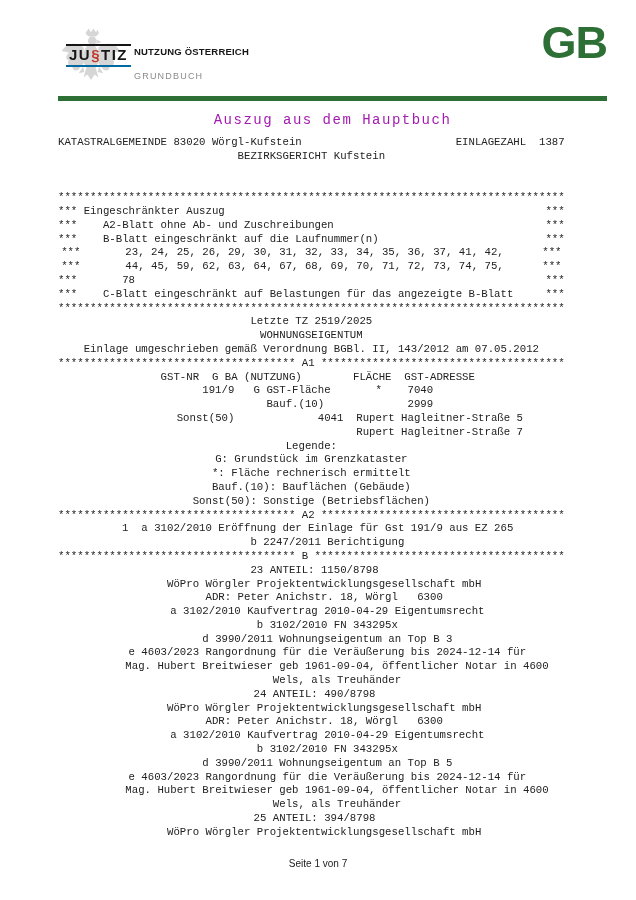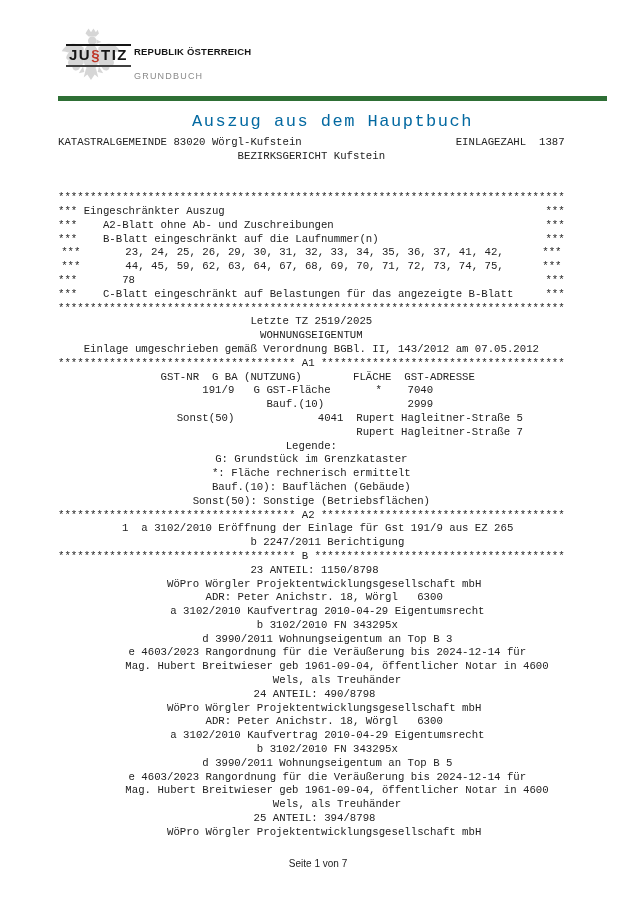--- a/index.html
+++ b/index.html
@@ -12,21 +12,21 @@
   }
   
   .header{
     position:absolute;top:26px;left:58px;right:29px;height:64px;
   }
   .logo{position:relative;width:260px;height:64px;}
   .eagle{position:absolute;left:2px;top:2px;}
   .justiz-word{
     position:absolute;left:8px;top:18px;
     border-top:2px solid #161616;
-    border-bottom:2px solid #404040;
+    border-bottom:2px solid #0369a1;
     padding:1px 3px 2px 3px;
     font-weight:bold;font-size:15px;letter-spacing:1.5px;
     color:#161616;line-height:16px;
     font-family:"Liberation Sans",sans-serif;
   }
   .justiz-word .sect{color:#c0392b;}
   .ministry{position:absolute;left:76px;top:20px;white-space:nowrap;}
   .ministry .m1{font-size:9.5px;font-weight:bold;color:#161616;letter-spacing:.2px;}
   .ministry .m2{font-size:9px;color:#8a8a8a;letter-spacing:1.2px;margin-top:14px;}
   .gb{
@@ -38,21 +38,21 @@
   
   .rule{
     position:absolute;top:96px;left:58px;width:549px;height:5px;
     background:#2e6f35;
   }
   
   .title{
     position:absolute;top:112px;left:78px;width:509px;
     text-align:center;
     font-family:"Liberation Mono",monospace;
-    font-size:17px;letter-spacing:1.5px;color:#0369a1;
+    font-size:14px;letter-spacing:1.5px;color:#a21caf;
   }
   
   .doc{
     position:absolute;top:136px;left:58px;margin:0;
     font-family:"Liberation Mono",monospace;
     font-size:10.7px;line-height:13.8px;
     color:#222;white-space:pre;text-align:center;
   }
   
   .footer{
@@ -77,24 +77,25 @@
           <ellipse cx="50" cy="48" rx="13" ry="21"></ellipse>
           <path d="M38,32 C26,22 10,24 2,38 C8,38 10,40 14,40 C8,46 8,52 14,52 C10,58 14,64 20,61 C18,68 24,72 30,68 C32,64 36,60 38,58 Z"></path>
           <path d="M62,32 C74,22 90,24 98,38 C92,38 90,40 86,40 C92,46 92,52 86,52 C90,58 86,64 80,61 C82,68 76,72 70,68 C68,64 64,60 62,58 Z"></path>
           <path d="M42,66 L58,66 L62,81 L56,76 L50,85 L44,76 L38,81 Z"></path>
           <path d="M37,63 L30,74 L39,72 Z"></path>
           <path d="M63,63 L70,74 L61,72 Z"></path>
         </g>
       </svg>
       <div class="justiz-word"><span>JU</span><span class="sect">§</span><span>TIZ</span></div>
       <div class="ministry">
-        <div class="m1">REPUBLIK ÖSTERREICH</div>
+        <div class="m1">NUTZUNG ÖSTERREICH</div>
         <div class="m2">GRUNDBUCH</div>
       </div>
     </div>
+    <div class="gb">GB</div>
   </div>
 
   <div class="rule"></div>
 
   <div class="title">Auszug aus dem Hauptbuch</div>
 
   <pre class="doc">KATASTRALGEMEINDE 83020 Wörgl-Kufstein                        EINLAGEZAHL  1387
 BEZIRKSGERICHT Kufstein
 
 

